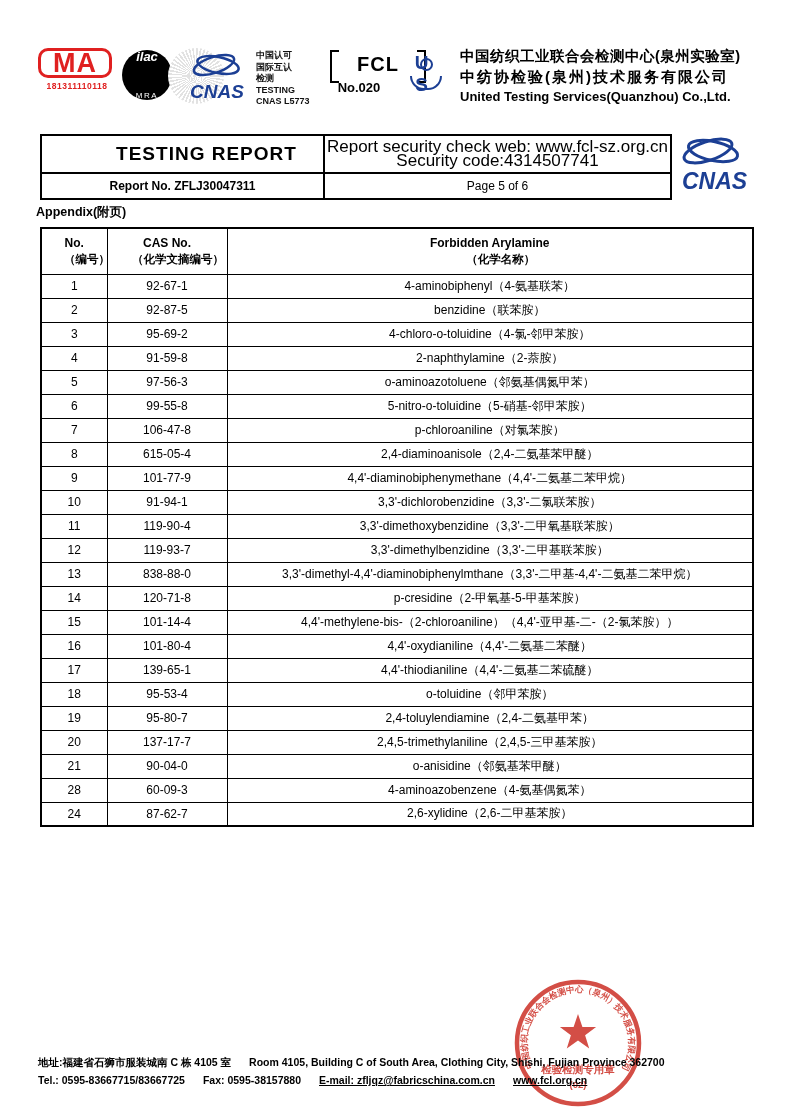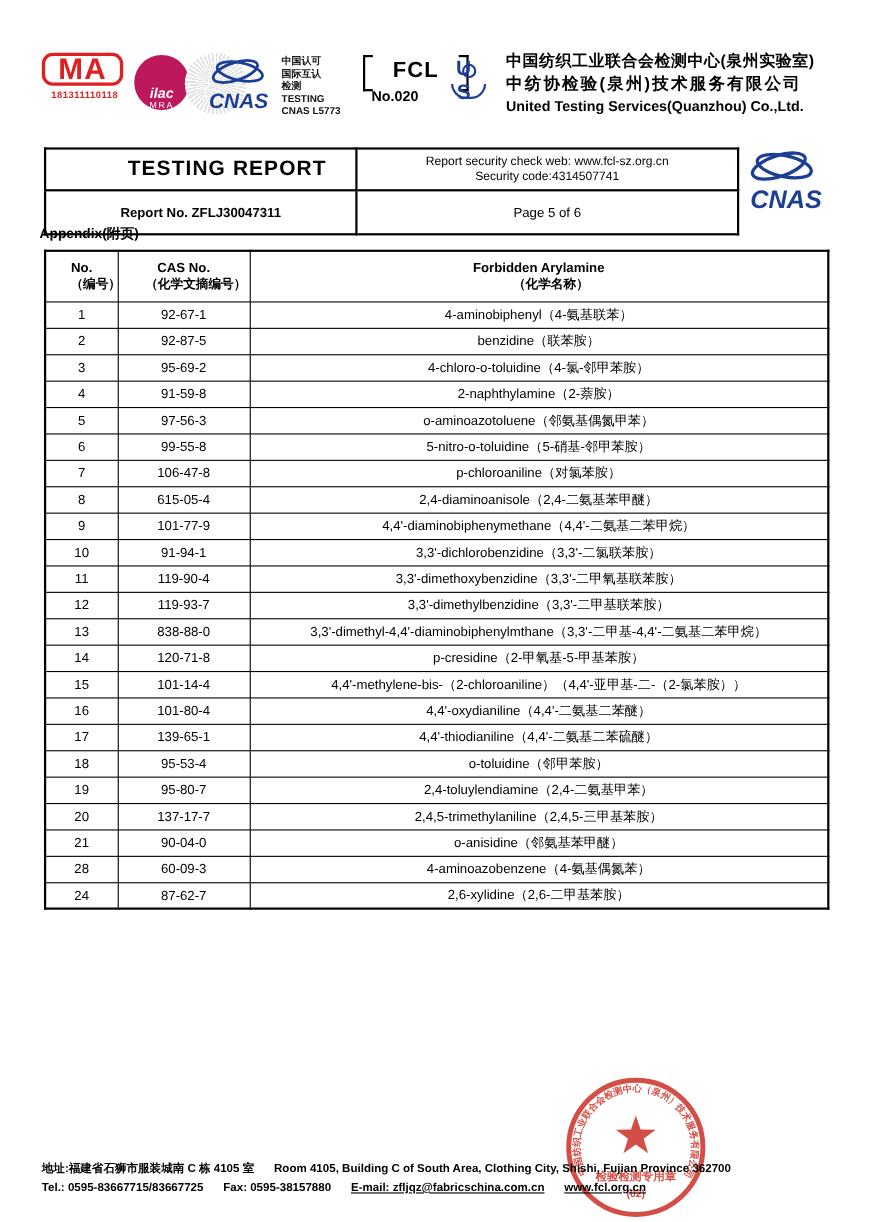--- a/index.html
+++ b/index.html
@@ -6,21 +6,21 @@
   body { background:#888; font-family:"Liberation Sans","DejaVu Sans",sans-serif; }
   .page { position:relative; width:790px; height:1111px; background:#fff; margin:0 auto; overflow:hidden; color:#000; }
 
   
   .logo-strip { position:absolute; top:44px; left:38px; width:714px; height:70px; }
   .ma-logo { position:absolute; left:0; top:4px; width:78px; text-align:center; }
   .ma-box { width:74px; height:30px; border:3px solid #e02020; border-radius:10px; display:flex; align-items:center; justify-content:center; }
   .ma-text { font-size:27px; font-weight:900; color:#e02020; letter-spacing:1px; }
   .ma-number { margin-top:3px; font-size:8.5px; font-weight:700; color:#e02020; letter-spacing:.5px; }
 
-  .ilac-logo { position:absolute; left:84px; top:6px; width:50px; height:50px; border-radius:50%; background:#be185d; color:#fff; display:flex; flex-direction:column; align-items:center; justify-content:flex-end; }
+  .ilac-logo { position:absolute; left:84px; top:6px; width:50px; height:50px; border-radius:50%; background:#000000; color:#fff; display:flex; flex-direction:column; align-items:center; justify-content:space-between; }
   .ilac-top { font-size:13px; font-weight:700; font-style:italic; line-height:13px; }
   .ilac-bottom { font-size:8px; letter-spacing:1.5px; line-height:9px; }
 
   .sunburst { position:absolute; left:130px; top:4px; width:56px; height:56px; border-radius:50%; background:repeating-conic-gradient(#e2e2e2 0deg 4deg,#ffffff 4deg 8deg); }
   .cnas-small { position:absolute; left:148px; top:8px; }
 
   .accred-text { position:absolute; left:218px; top:6px; font-size:9px; font-weight:700; line-height:11.5px; color:#111; }
 
   .fcl-logo { position:absolute; left:292px; top:6px; width:58px; text-align:center; }
   .fcl-brackets { position:relative; display:inline-block; font-size:20px; font-weight:900; padding:3px 27px; letter-spacing:1px; }
@@ -35,22 +35,22 @@
 
   .company-block { position:absolute; left:422px; top:2px; width:296px; }
   .company-cn1 { font-size:14.5px; font-weight:800; line-height:20px; letter-spacing:.5px; }
   .company-cn2 { font-size:15px; font-weight:800; line-height:21px; letter-spacing:2px; }
   .company-en  { font-size:13px; font-weight:800; line-height:19px; }
 
   
   .report-header { position:absolute; left:40px; top:134px; width:632px; border-collapse:collapse; }
   .report-header td { border:2px solid #000; text-align:center; vertical-align:middle; }
   .rh-title { width:283px; height:38px; font-size:19px; font-weight:800; letter-spacing:1px;padding-left:48px; }
-  .rh-security { font-size:11px; line-height:14px; }
-  .rh-no { height:40px; font-size:12px; font-weight:800;margin-top:35px; }
+  .rh-security { font-size:17px; line-height:14px; }
+  .rh-no { height:26px; font-size:12px; font-weight:800;margin-top:35px; }
   .rh-page { font-size:12px; }
 
   .cnas-big { position:absolute; left:676px; top:136px; }
 
   .appendix { position:absolute; left:36px; top:204px; font-size:12.5px; font-weight:700; }
 
   
   .main-table { position:absolute; left:40px; top:227px; width:712px; border-collapse:collapse; table-layout:fixed; border:2px solid #000; }
   .main-table th, .main-table td { border:1px solid #000; text-align:center; vertical-align:middle; overflow:hidden; white-space:nowrap; }
   .main-table th { height:46px; font-size:12px; font-weight:700; line-height:16px; }

